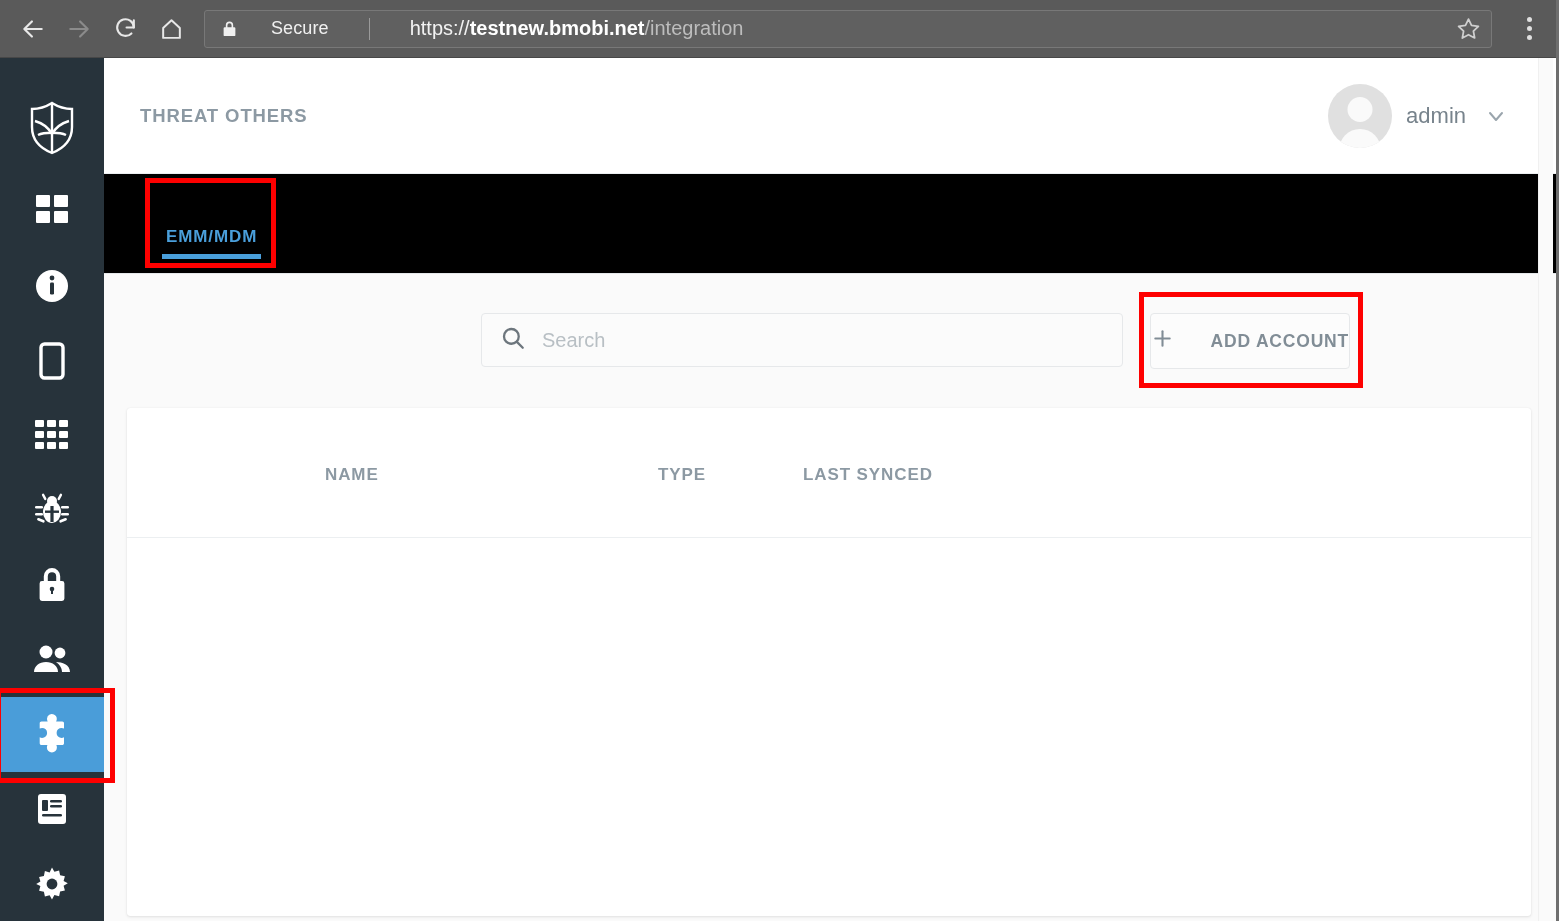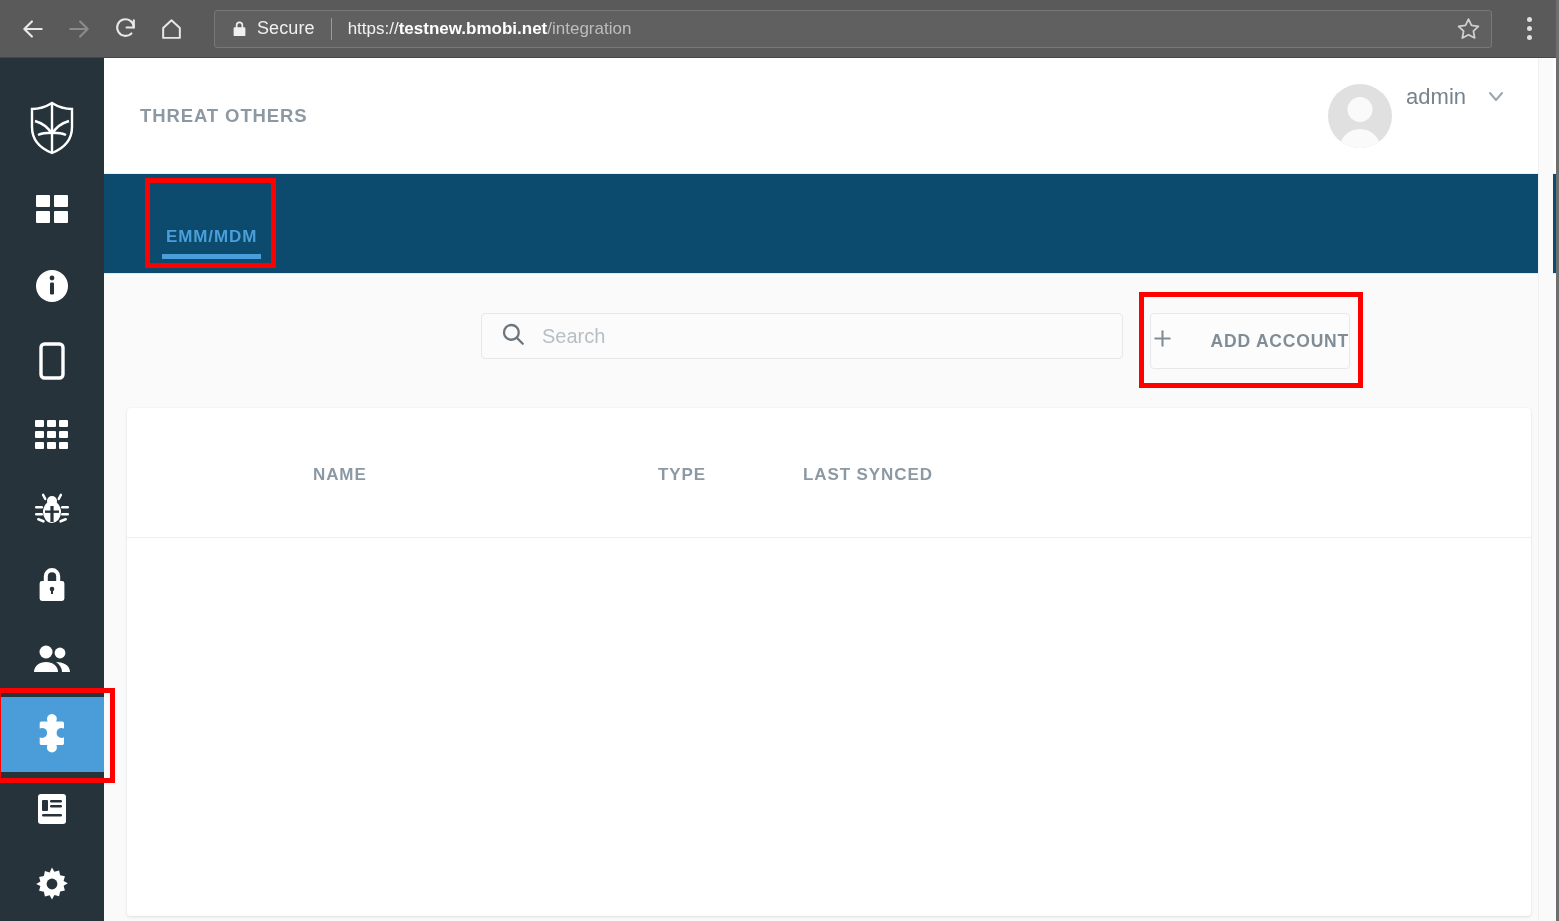--- a/index.html
+++ b/index.html
@@ -25,33 +25,33 @@
   .nav-btn {
     width: 46px; height: 58px;
     display: flex; align-items: center; justify-content: center;
     color: #e8e8e8;
   }
   .nav-btn.back { margin-left: 10px; }
   .nav-btn.disabled { color: #8b8b8b; }
   .nav-btn svg { display: block; }
 
   .omnibox {
-    flex: 1; height: 38px; margin-left: 20px; margin-right: 10px;
+    flex: 1; height: 38px; margin-left: 10px; margin-right: 10px;
     background: #606060;
     border: 1px solid #787878; border-radius: 3px;
-    display: flex; align-items: center; position: relative;
+    display: flex; align-items: center; position: relative; gap: 24px;
   }
   .lock-wrap { display: flex; align-items: center; margin-left: 16px; }
   .secure-label {
     color: #f0f0f0; font-size: 18px; margin-left: 9px; letter-spacing: .1px;
   }
   .omni-divider {
     width: 1px; height: 22px; background: #9a9a9a; margin: 0 16px;
   }
-  .url { font-size: 17px; color: #ffffff; white-space: nowrap; }
+  .url { font-size: 20px; color: #ffffff; white-space: nowrap; }
   .url .scheme { color: #f2f2f2; }
   .url .host { color: #ffffff; font-weight: bold; }
   .url .path { color: #bdbdbd; }
   .star-btn {
     position: absolute; right: 10px; top: 50%; transform: translateY(-50%);
     width: 26px; height: 26px; display: flex; align-items: center; justify-content: center;
   }
   .menu-btn {
     width: 54px; height: 58px;
     display: flex; flex-direction: column; align-items: center; justify-content: center; gap: 4px;
@@ -87,39 +87,39 @@
   .topbar {
     height: 116px; background: #ffffff;
     display: flex; align-items: center; justify-content: space-between;
     padding: 0 40px 0 36px;
     border-bottom: 1px solid #eceff1;
     flex: 0 0 auto;
   }
   .page-title {
     font-size: 18.5px; font-weight: bold; letter-spacing: .9px; color: #8c99a3;
   }
-  .user-area { display: flex; align-items: flex-start; gap: 14px; padding-right: 8px; }
+  .user-area { display: flex; align-items: center; gap: 14px; padding-right: 8px; }
   .avatar {
     width: 64px; height: 64px; border-radius: 50%; background: #e0e0e0;
     position: relative; overflow: hidden;
   }
   .avatar .head {
     position: absolute; left: 50%; top: 13px; transform: translateX(-50%);
     width: 25px; height: 25px; border-radius: 50%; background: #fafafa;
   }
   .avatar .body {
     position: absolute; left: 50%; bottom: -13px; transform: translateX(-50%);
     width: 42px; height: 32px; border-radius: 21px 21px 0 0; background: #fafafa;
   }
   .username { font-size: 22px; color: #77838c; }
   .caret { color: #9aa5ad; display: flex; align-items: center; margin-left: 4px; }
 
   
   .tabs-row {
-    height: 100px; background: #0c4a6e;
+    height: 100px; background: #000000;
     display: flex; align-items: flex-end; padding-left: 40px;
     border-bottom: 1px solid #e4e7e9;
     flex: 0 0 auto;
   }
   .tab {
     font-size: 17px; font-weight: bold; letter-spacing: .9px;
     padding: 0 22px 0 22px; height: 72px;
     display: flex; align-items: center; position: relative;
     color: #9aa5ad;
   }
@@ -129,21 +129,21 @@
     height: 5px; background: #4a9fdb;
   }
 
   
   .toolbar {
     height: 110px; display: flex; align-items: center;
     padding: 0 30px 0 0; flex: 0 0 auto;
   }
   .search-box {
     position: absolute; left: 481px; top: 313px;
-    width: 642px; height: 46px;
+    width: 642px; height: 54px;
     background: #fbfbfb; border: 1px solid #e6e8ea; border-radius: 4px;
     display: flex; align-items: center; padding: 0 18px;
   }
   .search-input {
     border: none; outline: none; background: transparent;
     font-size: 20px; color: #3b4248; margin-left: 16px; width: 100%;
     font-family: "Liberation Sans", sans-serif;
   }
   .search-input::placeholder { color: #b8bfc4; }
 
@@ -167,21 +167,21 @@
   }
   .thead {
     height: 130px; display: flex; align-items: center;
     border-bottom: 1px solid #eceff1;
     padding-left: 0;
   }
   .th {
     font-size: 17px; font-weight: bold; letter-spacing: .9px; color: #8c99a3;
     position: absolute;
   }
-  .th-name   { left: 186px; top: 57px; }
+  .th-name   { left: 198px; top: 57px; }
   .th-type   { left: 531px; top: 57px; text-align: center; }
   .th-synced { left: 676px; top: 57px; }
   .tbody { height: 377px; }
 
   
   .annot {
     position: absolute; border: 5px solid #fe0000;
     pointer-events: none; z-index: 60;
   }
   #annot-tab      { left: 145px; top: 178px;  width: 131px; height: 90px; }

